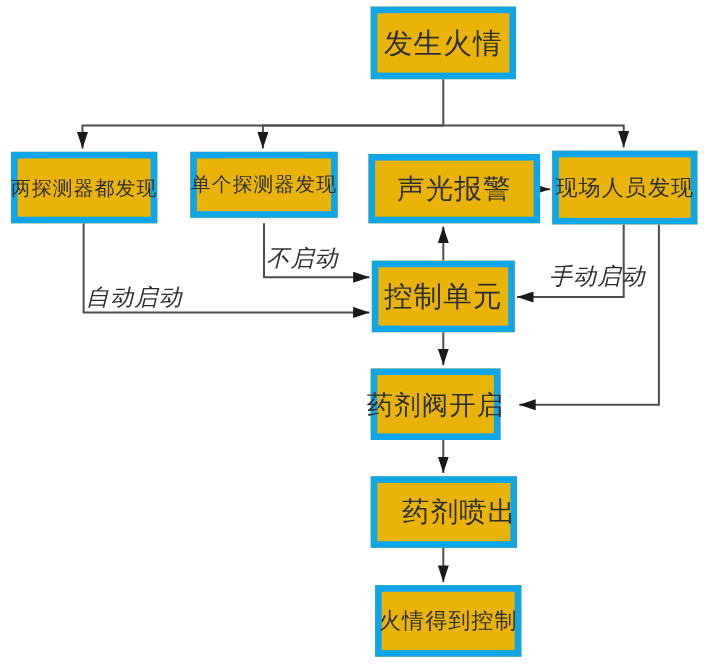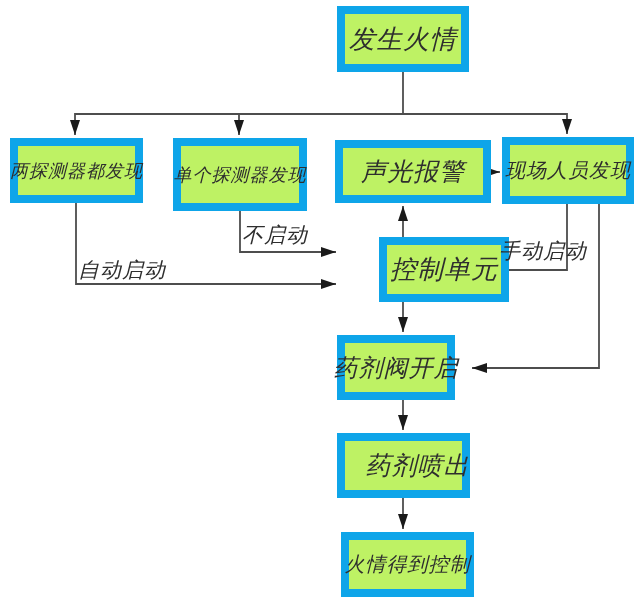--- a/index.html
+++ b/index.html
@@ -6,27 +6,26 @@
   #canvas{
     position:relative;
     width:640px;height:605px;
     background:#ffffff;
     font-family:"Liberation Sans","DejaVu Sans",sans-serif;
     overflow:hidden;
   }
   .node{
     position:absolute;
     box-sizing:border-box;
-    background:#bef264;
-    border:8px solid #0ea5e9;
+    background:#eab308;
+    border:6px solid #0ea5e9;
     display:flex;
     align-items:center;
     justify-content:center;
     color:#2e2e2e;
-    font-style:italic;
     letter-spacing:1px;
     white-space:nowrap;
     z-index:2;
   }
   .edge-label{
     position:absolute;
     color:#2e2e2e;
     font-style:italic;
     font-size:21px;
     letter-spacing:1px;
@@ -35,24 +34,24 @@
     background:transparent;
   }
   #wires{
     position:absolute;
     left:0;top:0;width:640px;height:605px;
     z-index:1;
   }
   
   .n-fire-occurs     {left:337px;top:6px;  width:132px;height:66px;font-size:26px;}
   .n-both-detectors  {left:10px; top:138px;width:133px;height:65px;font-size:18px;}
-  .n-single-detector {left:173px;top:138px;width:134px;height:73px;font-size:18px;}
+  .n-single-detector {left:173px;top:138px;width:134px;height:60px;font-size:18px;}
   .n-alarm           {left:335px;top:140px;width:156px;height:63px;font-size:25px;}
   .n-personnel       {left:502px;top:137px;width:132px;height:67px;font-size:20px;}
-  .n-control-unit    {left:338px;top:237px;width:130px;height:65px;font-size:26px;margin-left:41px;}
+  .n-control-unit    {left:338px;top:237px;width:130px;height:65px;font-size:26px;}
   .n-valve-open      {left:337px;top:335px;width:118px;height:65px;font-size:24px;}
   .n-agent-spray     {left:337px;top:433px;width:133px;height:65px;font-size:25px;padding-left:28px;}
   .n-fire-controlled {left:341px;top:532px;width:133px;height:65px;font-size:20px;}
   .l-auto-start      {left:78px; top:256px;}
   .l-no-start        {left:242px;top:221px;}
   .l-manual-start    {left:499px;top:237px;}
   .l-emergency-start {left:520px;top:339px;}
 </style>
 </head>
 <body>

